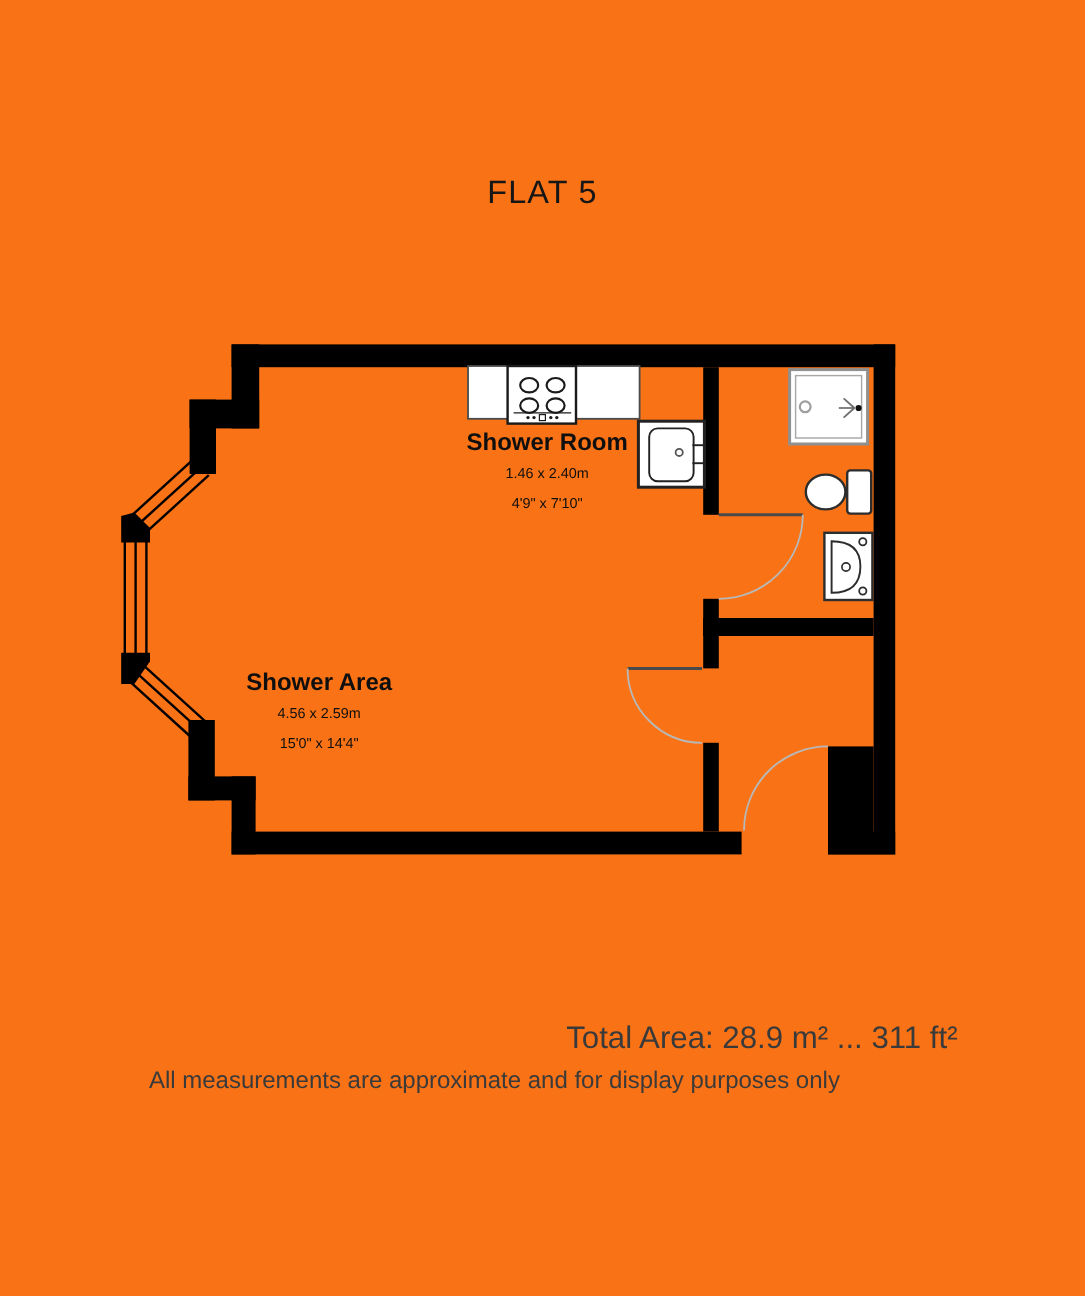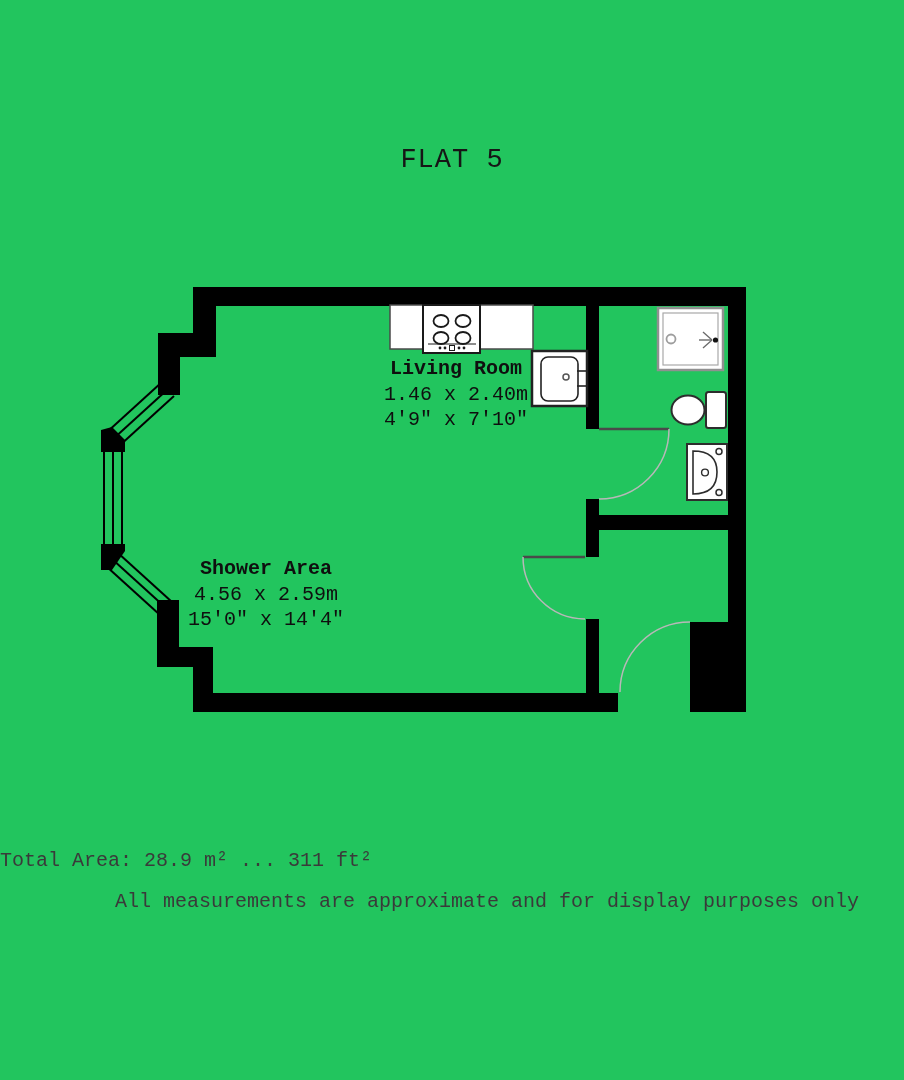--- a/index.html
+++ b/index.html
@@ -1,39 +1,39 @@
 <!DOCTYPE html>
 <html><head>
 <meta charset="utf-8">
 <style>
   html,body{margin:0;padding:0;background:#ffffff;}
   .page{
     position:relative;
     width:904px;height:1080px;
-    background:#22c55e;
-    font-family:Liberation Mono, monospace;
+    background:#f97316;
+    font-family:Liberation Sans, sans-serif;
     overflow:hidden;
   }
   .plan-svg{position:absolute;left:0;top:0;}
   .page-title{
     position:absolute;left:0;top:145px;width:904px;
     text-align:center;font-size:27px;color:#161616;letter-spacing:1px;
   }
   .room-label{position:absolute;text-align:center;color:#0f0f0f;}
   .room-name{font-weight:bold;font-size:20px;line-height:26px;}
-  .room-dim{font-size:20px;line-height:25px;}
+  .room-dim{font-size:12px;line-height:25px;}
   .label-shower{left:346px;top:356px;width:220px;}
   .label-living{left:156px;top:556px;width:220px;}
   .total-area{
     position:absolute;left:0;top:849px;width:798px;
-    text-align:left;font-size:20px;color:#3a3a3a;
+    text-align:right;font-size:26px;color:#3a3a3a;
   }
   .disclaimer{
     position:absolute;left:0;top:890px;width:824px;
-    text-align:right;font-size:20px;color:#3a3a3a;margin-left:35px;
+    text-align:center;font-size:20px;color:#3a3a3a;
   }
 </style>
 </head>
 <body>
 
 <div class="page">
 
   <svg class="plan-svg" width="904" height="1080" viewBox="0 0 904 1080">
 
     <g stroke="#000000" stroke-width="2">
@@ -141,21 +141,21 @@
       <path d="M 693 451 C 710 451 717 459 717 472 C 717 486 710 494 693 494 Z" fill="#ffffff" stroke="#2d2d2d" stroke-width="1.6"></path>
       <circle cx="705" cy="472.5" r="3.4" fill="none" stroke="#2d2d2d" stroke-width="1.4"></circle>
       <circle cx="719" cy="451.5" r="3" fill="#ffffff" stroke="#2d2d2d" stroke-width="1.5"></circle>
       <circle cx="719" cy="492.5" r="3" fill="#ffffff" stroke="#2d2d2d" stroke-width="1.5"></circle>
     </g>
   </svg>
 
   <div class="page-title">FLAT 5</div>
 
   <div class="room-label label-shower">
-    <div class="room-name">Living Room</div>
+    <div class="room-name">Shower Room</div>
     <div class="room-dim">1.46 x 2.40m</div>
     <div class="room-dim">4'9" x 7'10"</div>
   </div>
 
   <div class="room-label label-living">
     <div class="room-name">Shower Area</div>
     <div class="room-dim">4.56 x 2.59m</div>
     <div class="room-dim">15'0" x 14'4"</div>
   </div>
 

